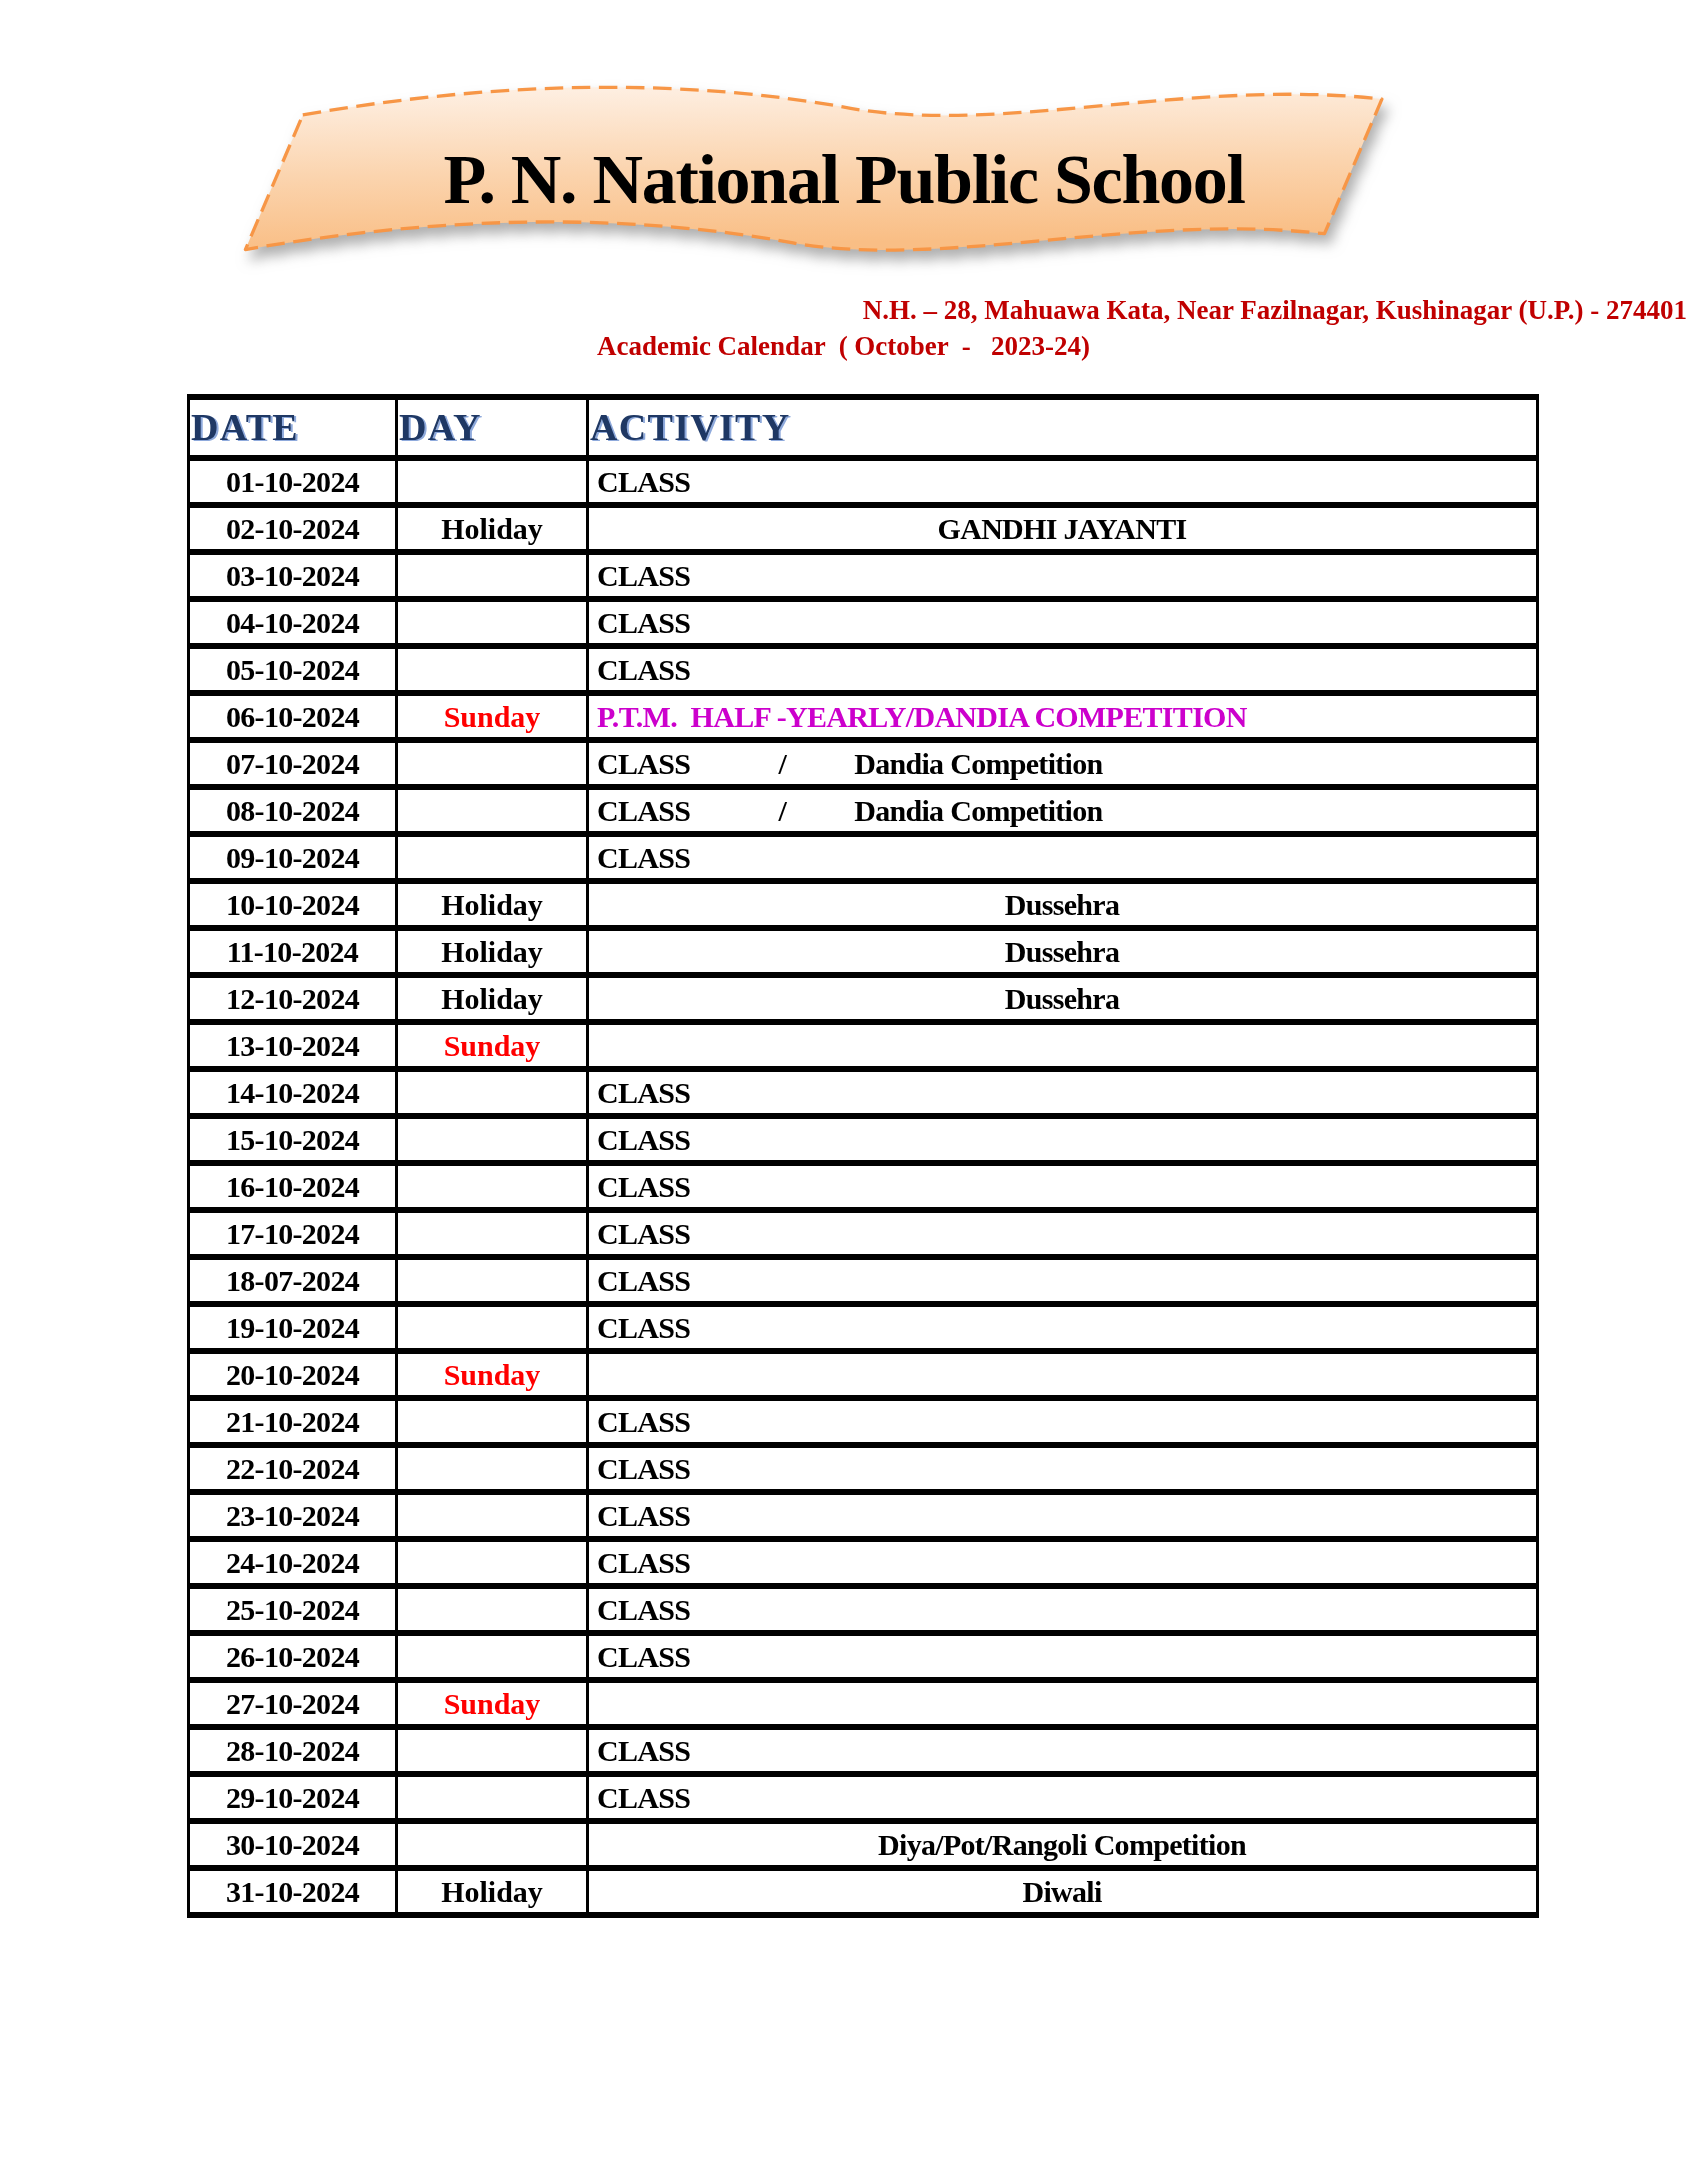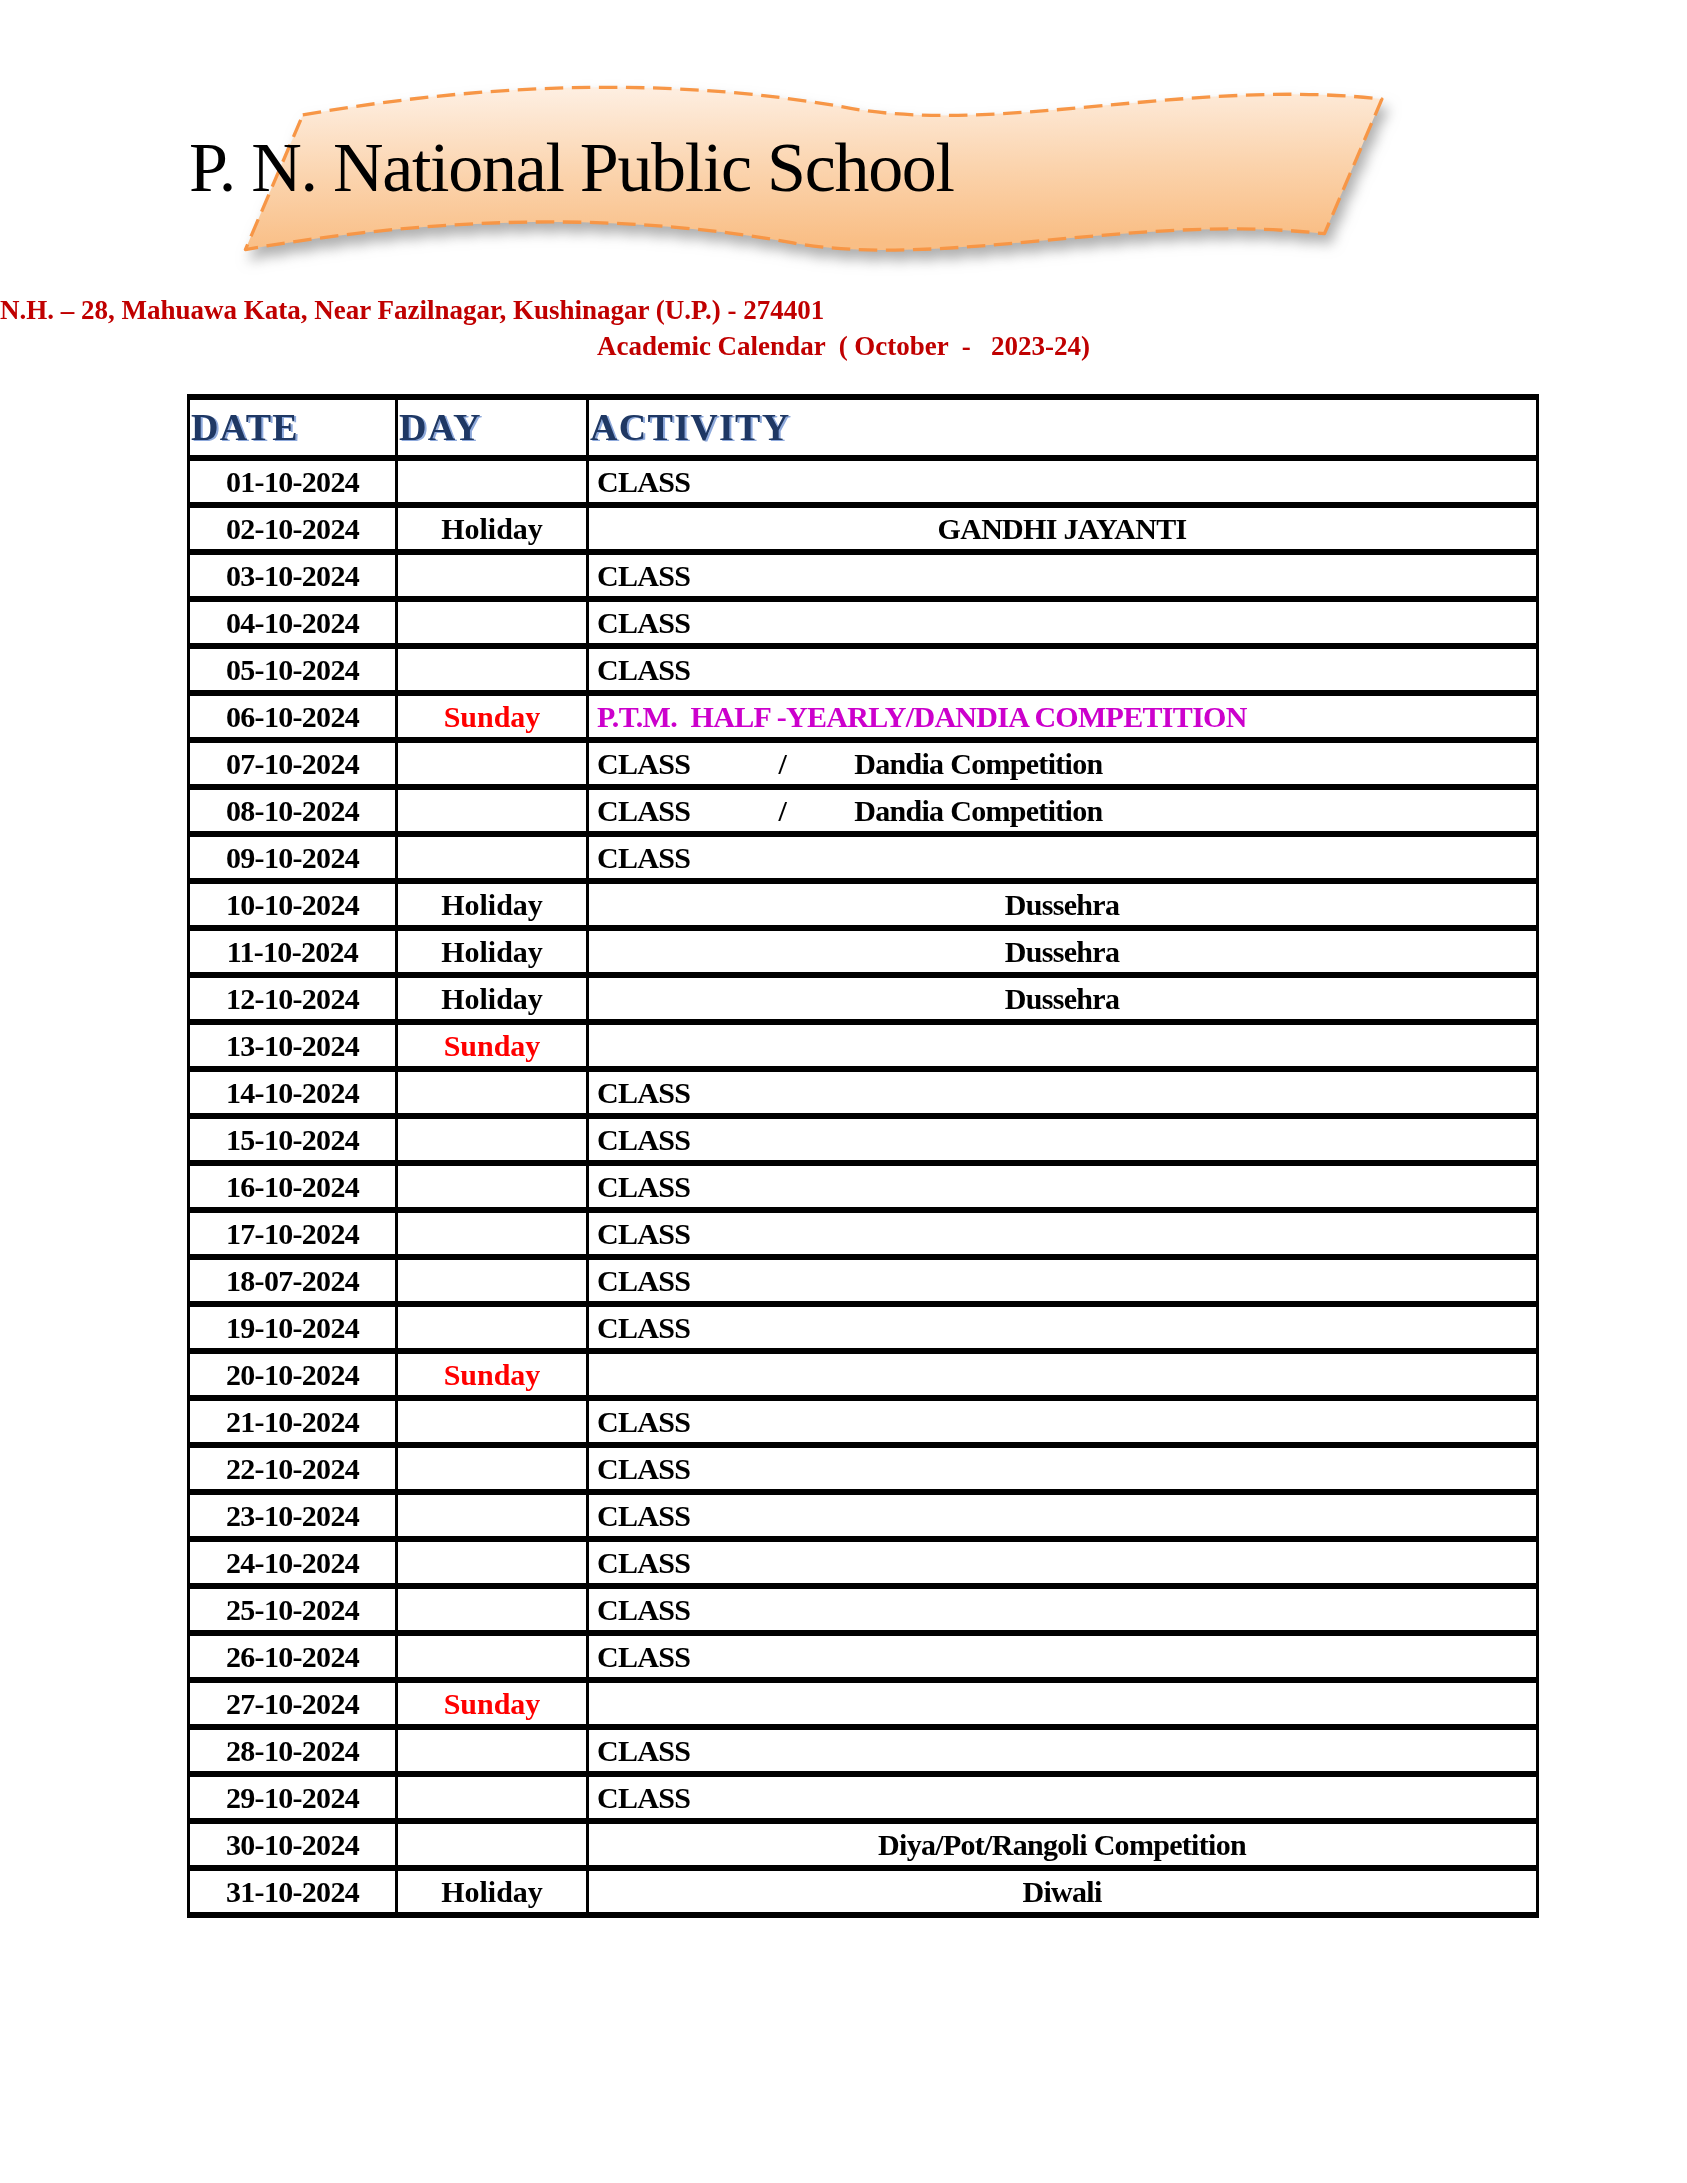--- a/index.html
+++ b/index.html
@@ -25,28 +25,28 @@
     margin:74px 0 0 189px;
   }
   .banner-wrap svg{
     position:absolute;inset:0;
     overflow:visible;
     filter:drop-shadow(5.3px 9.3px 6.6px rgba(110,110,110,.55));
   }
   .school-name{
     position:absolute;left:0;right:0;top:50%;
     transform:translateY(-56%);
-    margin:0;
-    font-size:70px;font-weight:normal;letter-spacing:-1.3px;
+    margin:12px;text-align:center;
+    font-size:70px;font-weight:bold;letter-spacing:-1.3px;
     color:var(--text-black);
     white-space:nowrap;
   }
   
   .address{
-    margin:22.5px 0 0 0;text-align:left;
+    margin:22.5px 0 0 0;text-align:right;
     font-size:27px;font-weight:bold;
     color:var(--address-red);
     white-space:pre;
   }
   .calendar-title{
     margin:5.3px 0 0 0;text-align:center;
     font-size:27px;font-weight:bold;
     color:var(--address-red);
     white-space:pre;
   }

